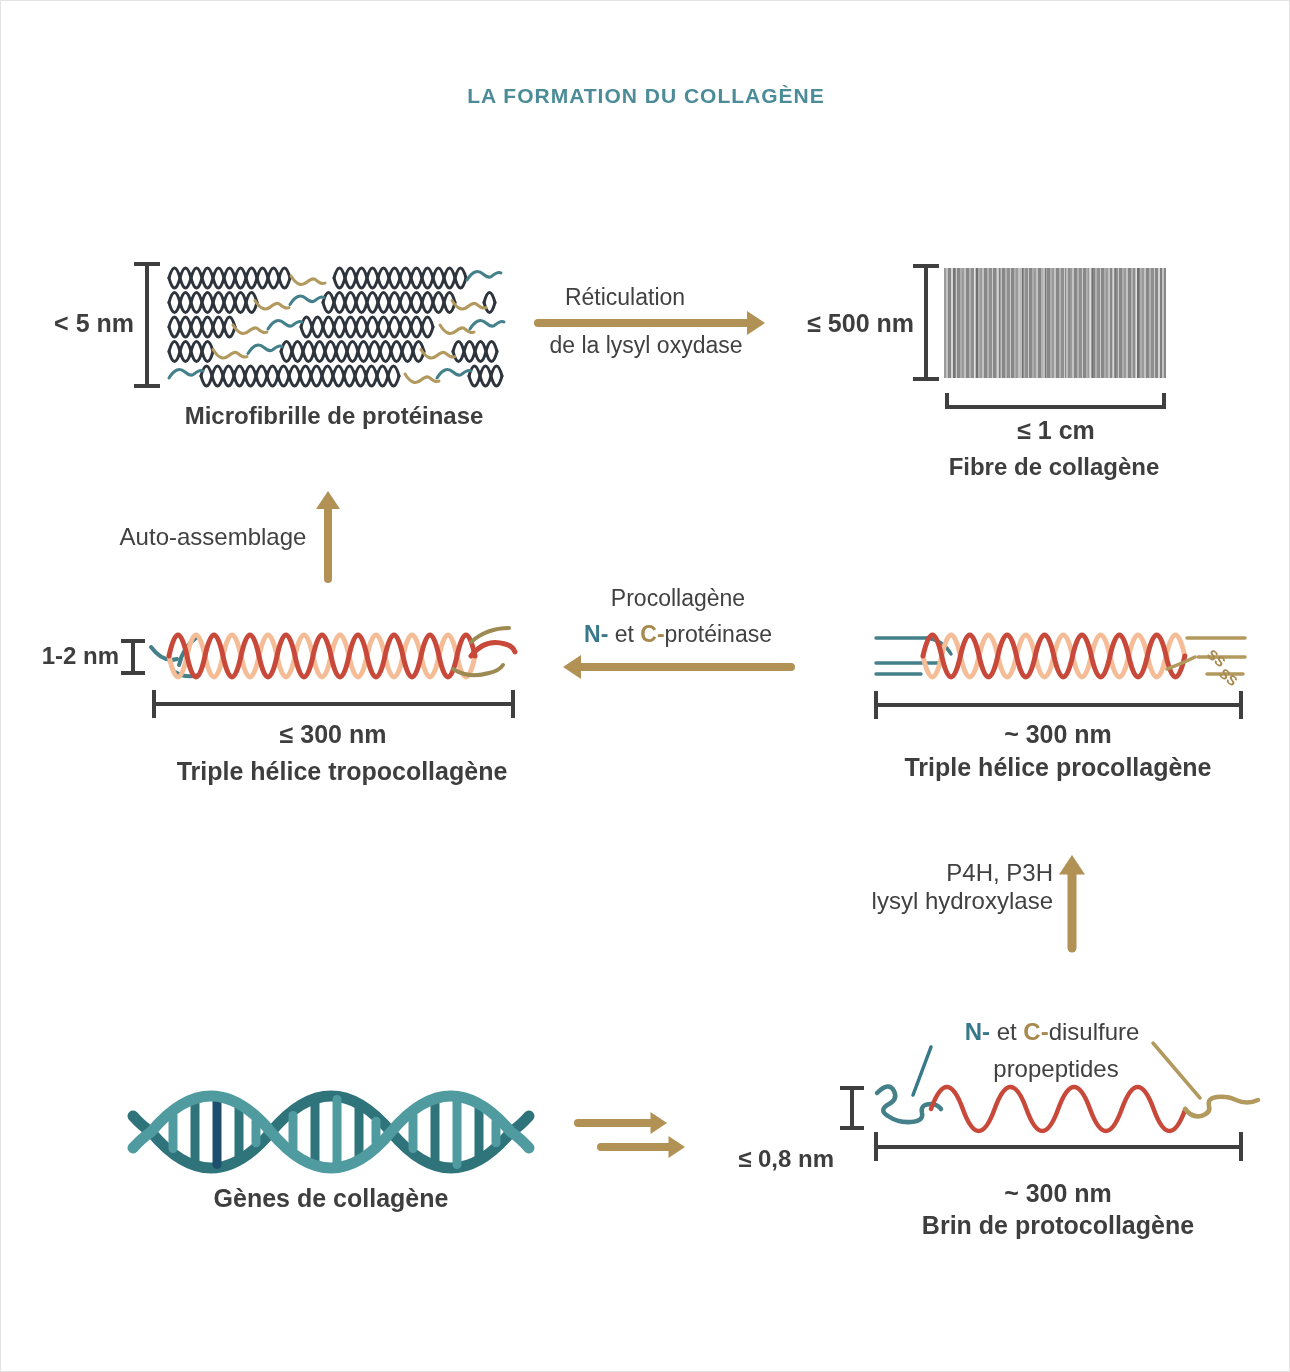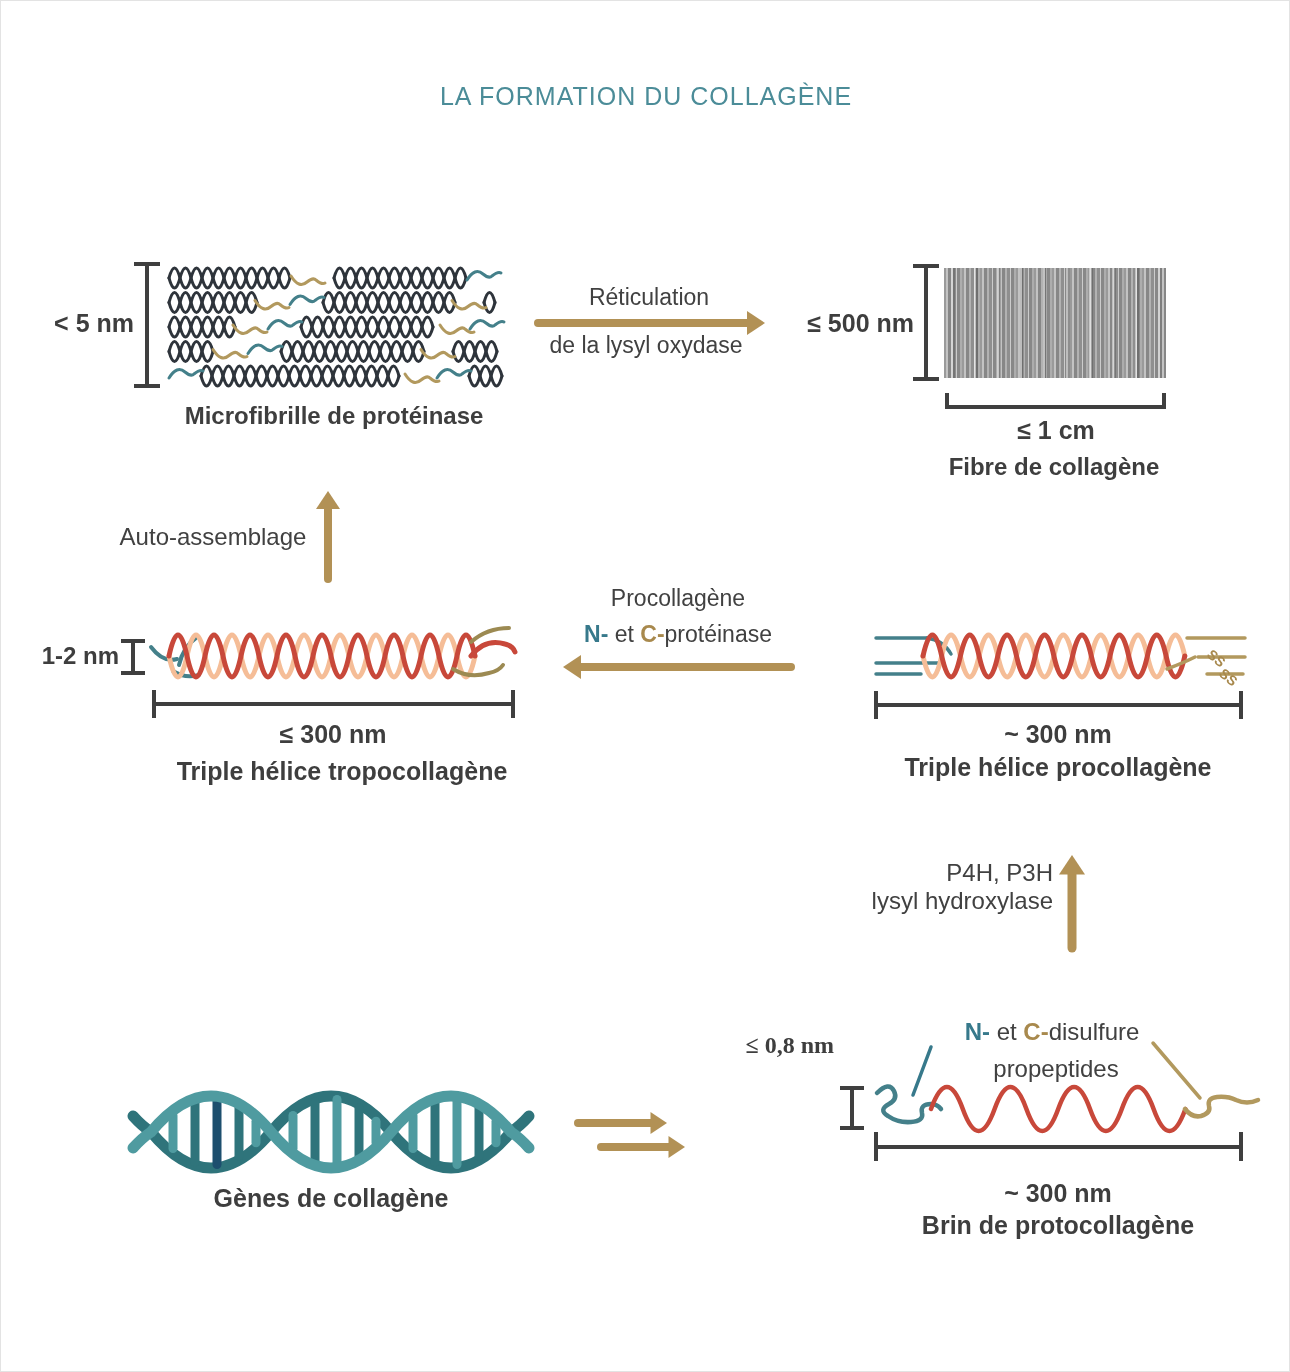--- a/index.html
+++ b/index.html
@@ -1,19 +1,19 @@
 <!DOCTYPE html>
 <html><head>
 <meta charset="utf-8">
 <style>
   html,body{margin:0;padding:0;background:#ffffff;}
   .page{position:relative;width:1290px;height:1372px;background:#ffffff;border:1px solid #e3e3e3;box-sizing:border-box;overflow:hidden;font-family:"Liberation Sans",sans-serif;}
   .lbl{position:absolute;white-space:nowrap;color:#3e3e3e;transform:translate(-50%,-50%);}
   .lbl.anchor-right{transform:translate(-100%,-50%);}
-  .title{font-size:25px;font-weight:400;letter-spacing:1px;color:#4b8c98;}
+  .title{font-size:21px;font-weight:700;letter-spacing:1px;color:#4b8c98;}
   .name{font-size:24px;font-weight:700;}
   .meas{font-size:24px;font-weight:700;}
   .proc{font-size:23px;font-weight:400;color:#414141;}
   .accent-n{color:#37798b;font-weight:700;}
   .accent-c{color:#a8894d;font-weight:700;}
   #art{position:absolute;left:0;top:0;z-index:2;pointer-events:none;}
   .txt{z-index:3;}
   .fiber-img{position:absolute;left:943px;top:267px;width:222px;height:110px;z-index:1;
     background:
       repeating-linear-gradient(90deg, rgba(255,255,255,0.0) 0 7px, rgba(255,255,255,0.45) 7px 9px, rgba(0,0,0,0.18) 9px 11px, rgba(255,255,255,0.0) 11px 23px),
@@ -183,21 +183,21 @@
       </g>
     <text x="0" y="0" transform="translate(1205,655) rotate(40)" font-size="14" font-weight="700" fill="#a8894d">SS</text>
     <text x="0" y="0" transform="translate(1217,674) rotate(40)" font-size="14" font-weight="700" fill="#a8894d">SS</text>
   </svg>
 
   <div class="lbl title txt" style="left:645px;top:95px;">LA FORMATION DU COLLAGÈNE</div>
 
   <div class="lbl meas anchor-right txt" style="left:133px;top:322px;font-size:25px;">&lt; 5 nm</div>
   <div class="lbl name txt" style="left:333px;top:415px;">Microfibrille de protéinase</div>
 
-  <div class="lbl proc txt" style="left:648px;top:296px;text-align:center;">Réticulation</div>
+  <div class="lbl proc txt" style="left:624px;top:296px;text-align:center;">Réticulation</div>
   <div class="lbl proc txt" style="left:645px;top:344px;">de la lysyl oxydase</div>
 
   <div class="lbl meas anchor-right txt" style="left:913px;top:322px;font-size:25px;">≤ 500 nm</div>
   <div class="lbl meas txt" style="left:1055px;top:429px;font-size:25px;">≤ 1 cm</div>
   <div class="lbl name txt" style="left:1053px;top:466px;">Fibre de collagène</div>
 
   <div class="lbl proc txt" style="left:212px;top:536px;font-size:24px;">Auto-assemblage</div>
 
   <div class="lbl meas anchor-right txt" style="left:118px;top:655px;">1-2 nm</div>
   <div class="lbl meas txt" style="left:332px;top:733px;font-size:25px;">≤ 300 nm</div>
@@ -214,17 +214,17 @@
   <div class="lbl proc anchor-right txt" style="left:1052px;top:872px;font-size:24px;">P4H, P3H</div>
   <div class="lbl proc anchor-right txt" style="left:1052px;top:900px;font-size:24px;">lysyl hydroxylase</div>
 
   <div class="lbl name txt" style="left:330px;top:1197px;font-size:25px;">Gènes de collagène</div>
 
   <div class="lbl proc txt" style="left:1051px;top:1031px;font-size:24px;">
     <span class="accent-n">N-</span><span> et </span><span class="accent-c">C-</span><span>disulfure</span>
   </div>
   <div class="lbl proc txt" style="left:1055px;top:1068px;font-size:24px;">propeptides</div>
 
-  <div class="lbl meas anchor-right txt" style="left:833px;top:1044px;font-family:Liberation Serif, serif;">≤ 0,8 nm</div>
+  <div class="lbl meas anchor-right txt" style="left:833px;top:1158px;">≤ 0,8 nm</div>
   <div class="lbl meas txt" style="left:1057px;top:1192px;font-size:25px;">~ 300 nm</div>
   <div class="lbl name txt" style="left:1057px;top:1224px;font-size:25px;text-align:center;">Brin de protocollagène</div>
 
 </div>
 
 </body></html>

